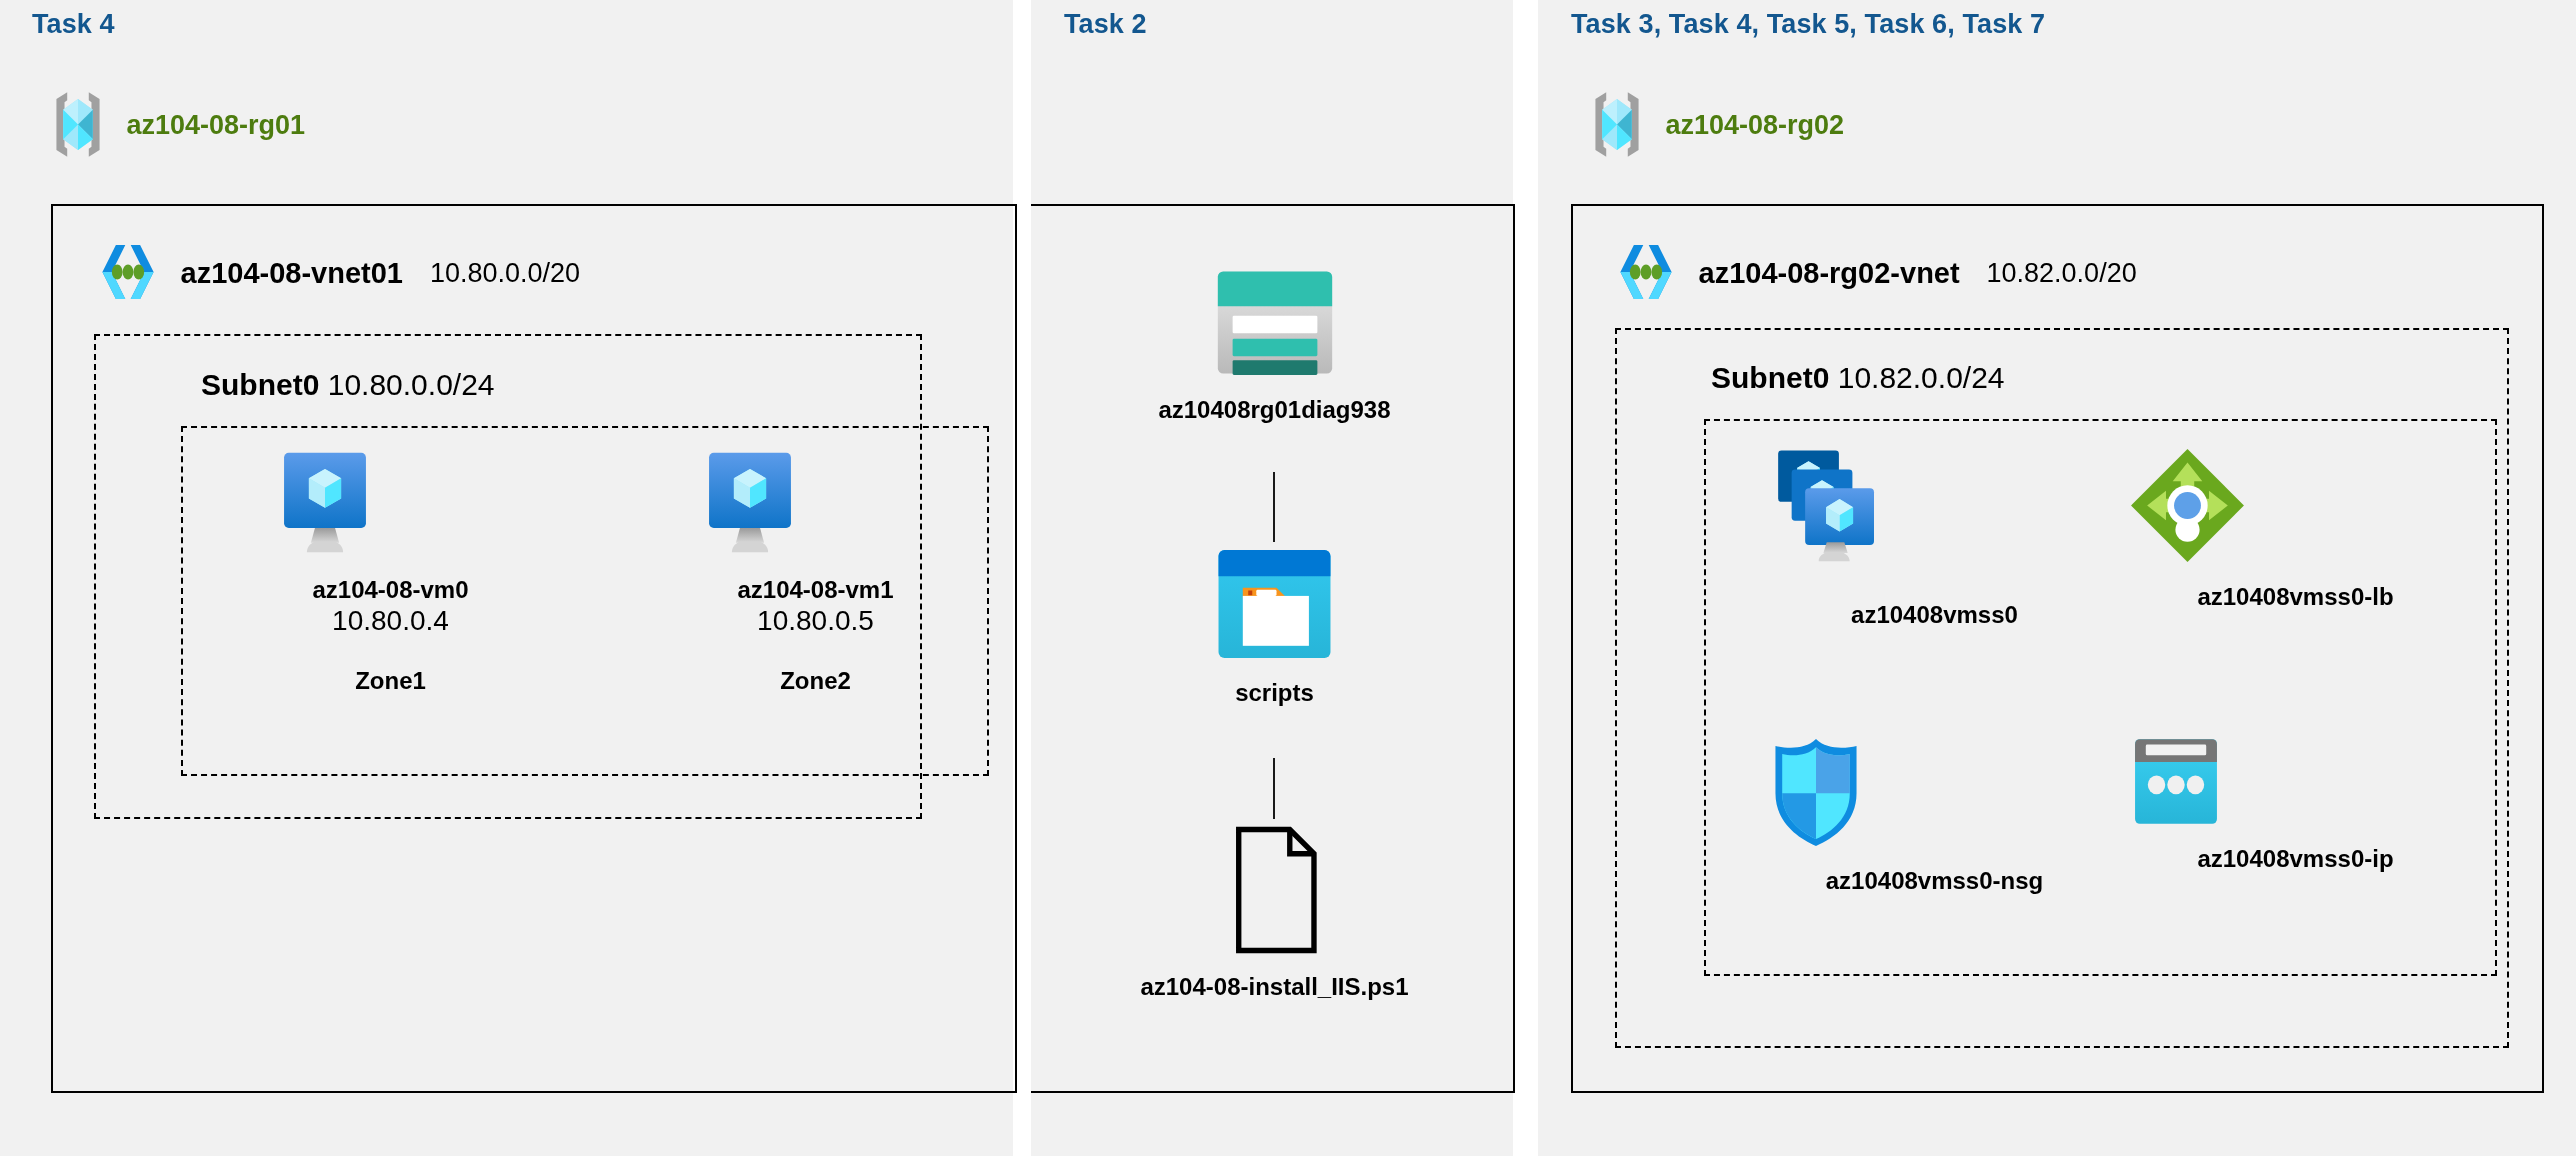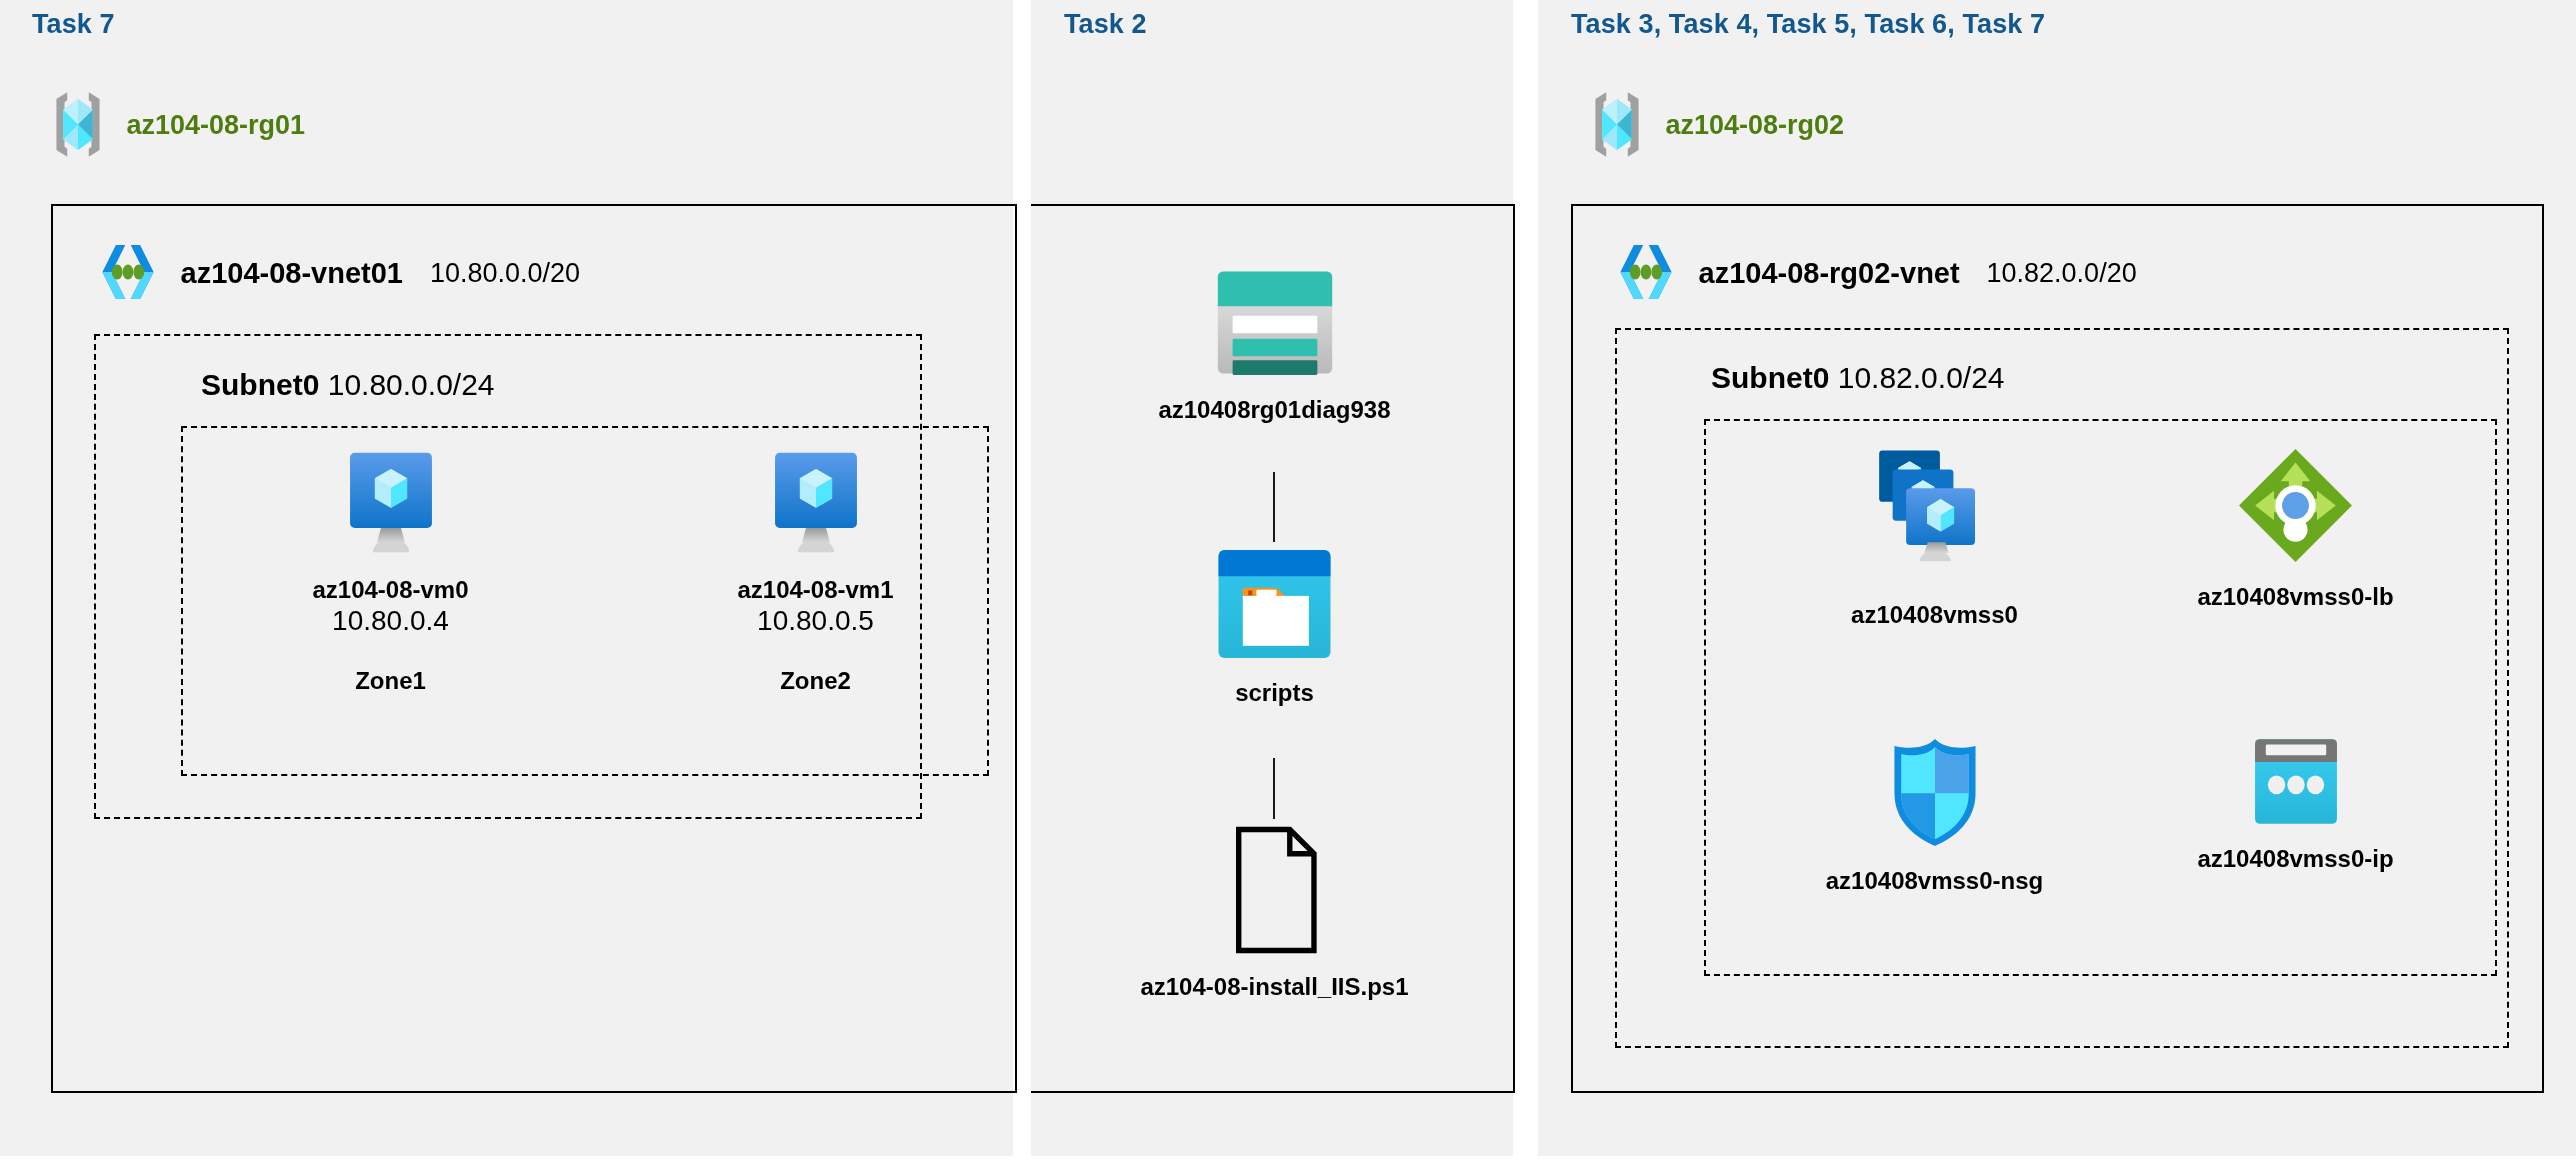--- a/index.html
+++ b/index.html
@@ -16,37 +16,37 @@
   .rg-row{position:absolute;display:flex;align-items:center;gap:17.5px;}
   .rg-name{font-size:27px;font-weight:bold;color:#4d7c0f;white-space:nowrap;}
   .vnet-box{position:absolute;border:2.7px solid #000;background:transparent;}
   .vnet-head{position:absolute;display:flex;align-items:center;gap:17.5px;}
   .vnet-name{font-size:29px;font-weight:bold;color:#000;white-space:nowrap;}
   .vnet-cidr{font-size:27px;font-weight:normal;color:#000;white-space:nowrap;margin-left:9.4px;}
   .dashed{position:absolute;border:2.7px dashed #000;}
   .subnet-head{position:absolute;white-space:nowrap;font-size:30px;color:#000;}
   .subnet-head b{font-weight:bold;}
   .subnet-head span{font-weight:normal;}
-  .node{position:absolute;display:flex;flex-direction:column;align-items:center;}
+  .node{position:absolute;display:flex;flex-direction:column;}
   .node-icon{display:block;}
   .node-label{
     font-size:24px;font-weight:bold;color:#000;text-align:center;
     white-space:nowrap;margin-top:15px;line-height:1.18;
   }
   .node-sub{font-size:28px;font-weight:normal;color:#000;text-align:center;white-space:nowrap;line-height:1.18;}
   .node-zone{font-size:24px;font-weight:bold;color:#000;text-align:center;white-space:nowrap;margin-top:30px;}
   .connector{position:absolute;background:#1a1a1a;width:2px;}
   .t2stack{position:absolute;display:flex;flex-direction:column;align-items:center;}
 </style>
 </head>
 <body>
 
 <div class="panel" style="left:0px;top:0px;width:1013px;height:1156px;"></div>
 
-<div class="task-label" style="left:32px;top:9.4px;">Task 7</div>
+<div class="task-label" style="left:32px;top:9.4px;">Task 4</div>
 
 <div class="rg-row" style="left:47px;top:88px;">
   <span class="node-icon">
     <svg width="62" height="73" viewBox="0 0 92 108">
       <path d="M30 6 L14 16 L14 92 L30 102 L30 90 L26 87 L26 21 L30 18 Z" fill="#a0a0a0"></path>
       <path d="M62 6 L78 16 L78 92 L62 102 L62 90 L66 87 L66 21 L62 18 Z" fill="#a0a0a0"></path>
       <path d="M46 16 L68 32 L68 76 L46 92 L24 76 L24 32 Z" fill="#9fe8fb"></path>
       <path d="M46 16 L68 32 L46 54 Z" fill="#9fe8fb"></path>
       <path d="M24 32 L46 16 L46 54 Z" fill="#bdf0fd"></path>
       <path d="M46 54 L68 32 L68 76 Z" fill="#3fb5d1"></path>

